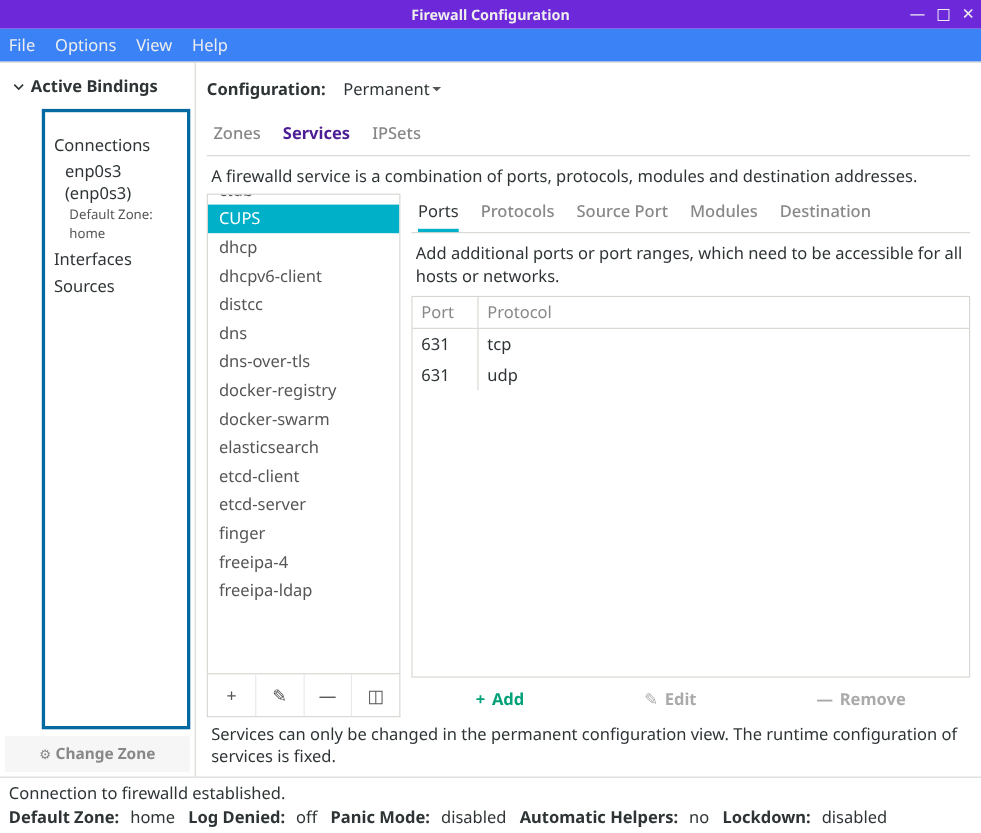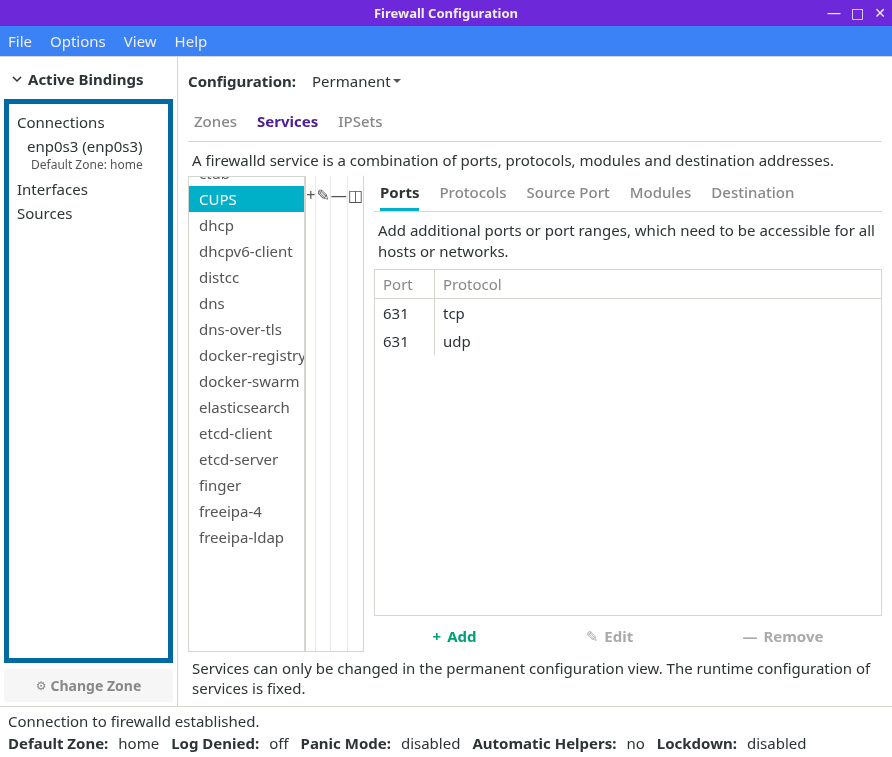--- a/index.html
+++ b/index.html
@@ -15,21 +15,21 @@
 .menubar { background: #3b82f6; color: #eee; height: 30px; display: flex; align-items: center; padding: 0 8px; gap: 18px; font-size: 15px; }
 .menubar span { cursor: default; }
 
 
 .main { flex: 1; display: flex; border-top: 1px solid #d3d7cf; min-height: 0; }
 
 
 .left-panel { width: 178px; border-right: 1px solid #d3d7cf; display: flex; flex-direction: column; padding: 8px 4px 4px 4px; }
 .left-panel .header { display: flex; align-items: center; gap: 6px; font-weight: bold; padding: 4px 8px 10px 8px; font-size: 15px; }
 .left-panel .header svg { width: 10px; height: 10px; }
-.bindings-box { flex: 1; border: 5px solid #0369a1; padding: 6px 4px; overflow: auto; font-size: 15px; }
+.bindings-box { flex: 1; border: 3px solid #0369a1; padding: 18px 4px; overflow: auto; font-size: 15px; margin-left: 34px; }
 .bindings-box .item { padding: 2px 4px 2px 4px; }
 .bindings-box .subitem { padding: 2px 4px 0 14px; }
 .bindings-box .note { padding: 0 4px 4px 18px; font-size: 12px; color: #555; }
 .change-zone { margin-top: 6px; padding: 6px; border: 1px solid transparent; background: #f6f6f6; color: #888; text-align: center; border-radius: 3px; font-weight: bold; font-size: 14px; display: flex; align-items: center; justify-content: center; gap: 4px; }
 
 
 .right-panel { flex: 1; display: flex; flex-direction: column; padding: 8px 10px 4px 10px; min-width: 0; }
 .config-row { display: flex; align-items: center; gap: 12px; padding: 4px 0 14px 0; }
 .config-row .lbl { font-weight: bold; }
 .dropdown { display: flex; align-items: center; gap: 0; padding: 2px 4px; cursor: default; }
@@ -38,33 +38,33 @@
 
 .tabrow { display: flex; gap: 20px; padding: 4px 6px 6px 6px; border-bottom: 1px solid #d3d7cf; font-size: 15px; }
 .tabrow .tab { color: #888; font-weight: 500; padding-bottom: 4px; cursor: default; }
 .tabrow .tab.active { color: #4c1d95; font-weight: bold; }
 
 .desc { padding: 8px 4px 6px 4px; font-size: 15px; line-height: 1.35; }
 
 
 .cols { flex: 1; display: flex; gap: 10px; min-height: 0; }
 
-.svc-col { width: 176px; display: flex; flex-direction: row; }
+.svc-col { width: 176px; display: flex; flex-direction: column; }
 .svc-list { flex: 1; border: 1px solid #d3d7cf; overflow: hidden; }
 .svc-list .row { padding: 3px 10px; font-size: 15px; color: #555; white-space: nowrap; cursor: default; }
 .svc-list .row.first { padding-top: 0; margin-top: -14px; }
 .svc-list .row.sel { background: #00b0c8; color: #fff; }
 .svc-tools { border: 1px solid #d3d7cf; border-top: none; display: flex; }
 .svc-tools .tbtn { flex: 1; text-align: center; padding: 8px 0; color: #555; cursor: default; font-size: 16px; }
 .svc-tools .tbtn + .tbtn { border-left: 1px solid #e8e8e8; }
 
 .detail-col { flex: 1; display: flex; flex-direction: column; min-width: 0; }
 .detail-tabs { display: flex; gap: 20px; border-bottom: 1px solid #d3d7cf; padding: 0 6px; font-size: 15px; }
 .detail-tabs .dtab { color: #888; font-weight: 500; padding: 6px 0; border-bottom: 3px solid transparent; cursor: default; }
-.detail-tabs .dtab.active { color: #2e3436; font-weight: bold; border-bottom-color: #00b0c8; }
+.detail-tabs .dtab.active { color: #2e3436; font-weight: normal; border-bottom-color: #00b0c8; }
 
 .port-desc { padding: 8px 4px; font-size: 15px; line-height: 1.35; }
 .port-table { border: 1px solid #d3d7cf; flex: 1; display: flex; flex-direction: column; }
 .port-table .thead { display: flex; border-bottom: 1px solid #d3d7cf; }
 .port-table .tcell { padding: 4px 8px; color: #888; font-size: 15px; }
 .port-table .c1 { width: 60px; border-right: 1px solid #d3d7cf; }
 .port-table .tbody { flex: 1; }
 .port-table .trow { display: flex; }
 .port-table .trow .tcell { color: #2e3436; }
 .port-actions { display: flex; justify-content: space-around; padding: 10px 4px 6px 4px; }

